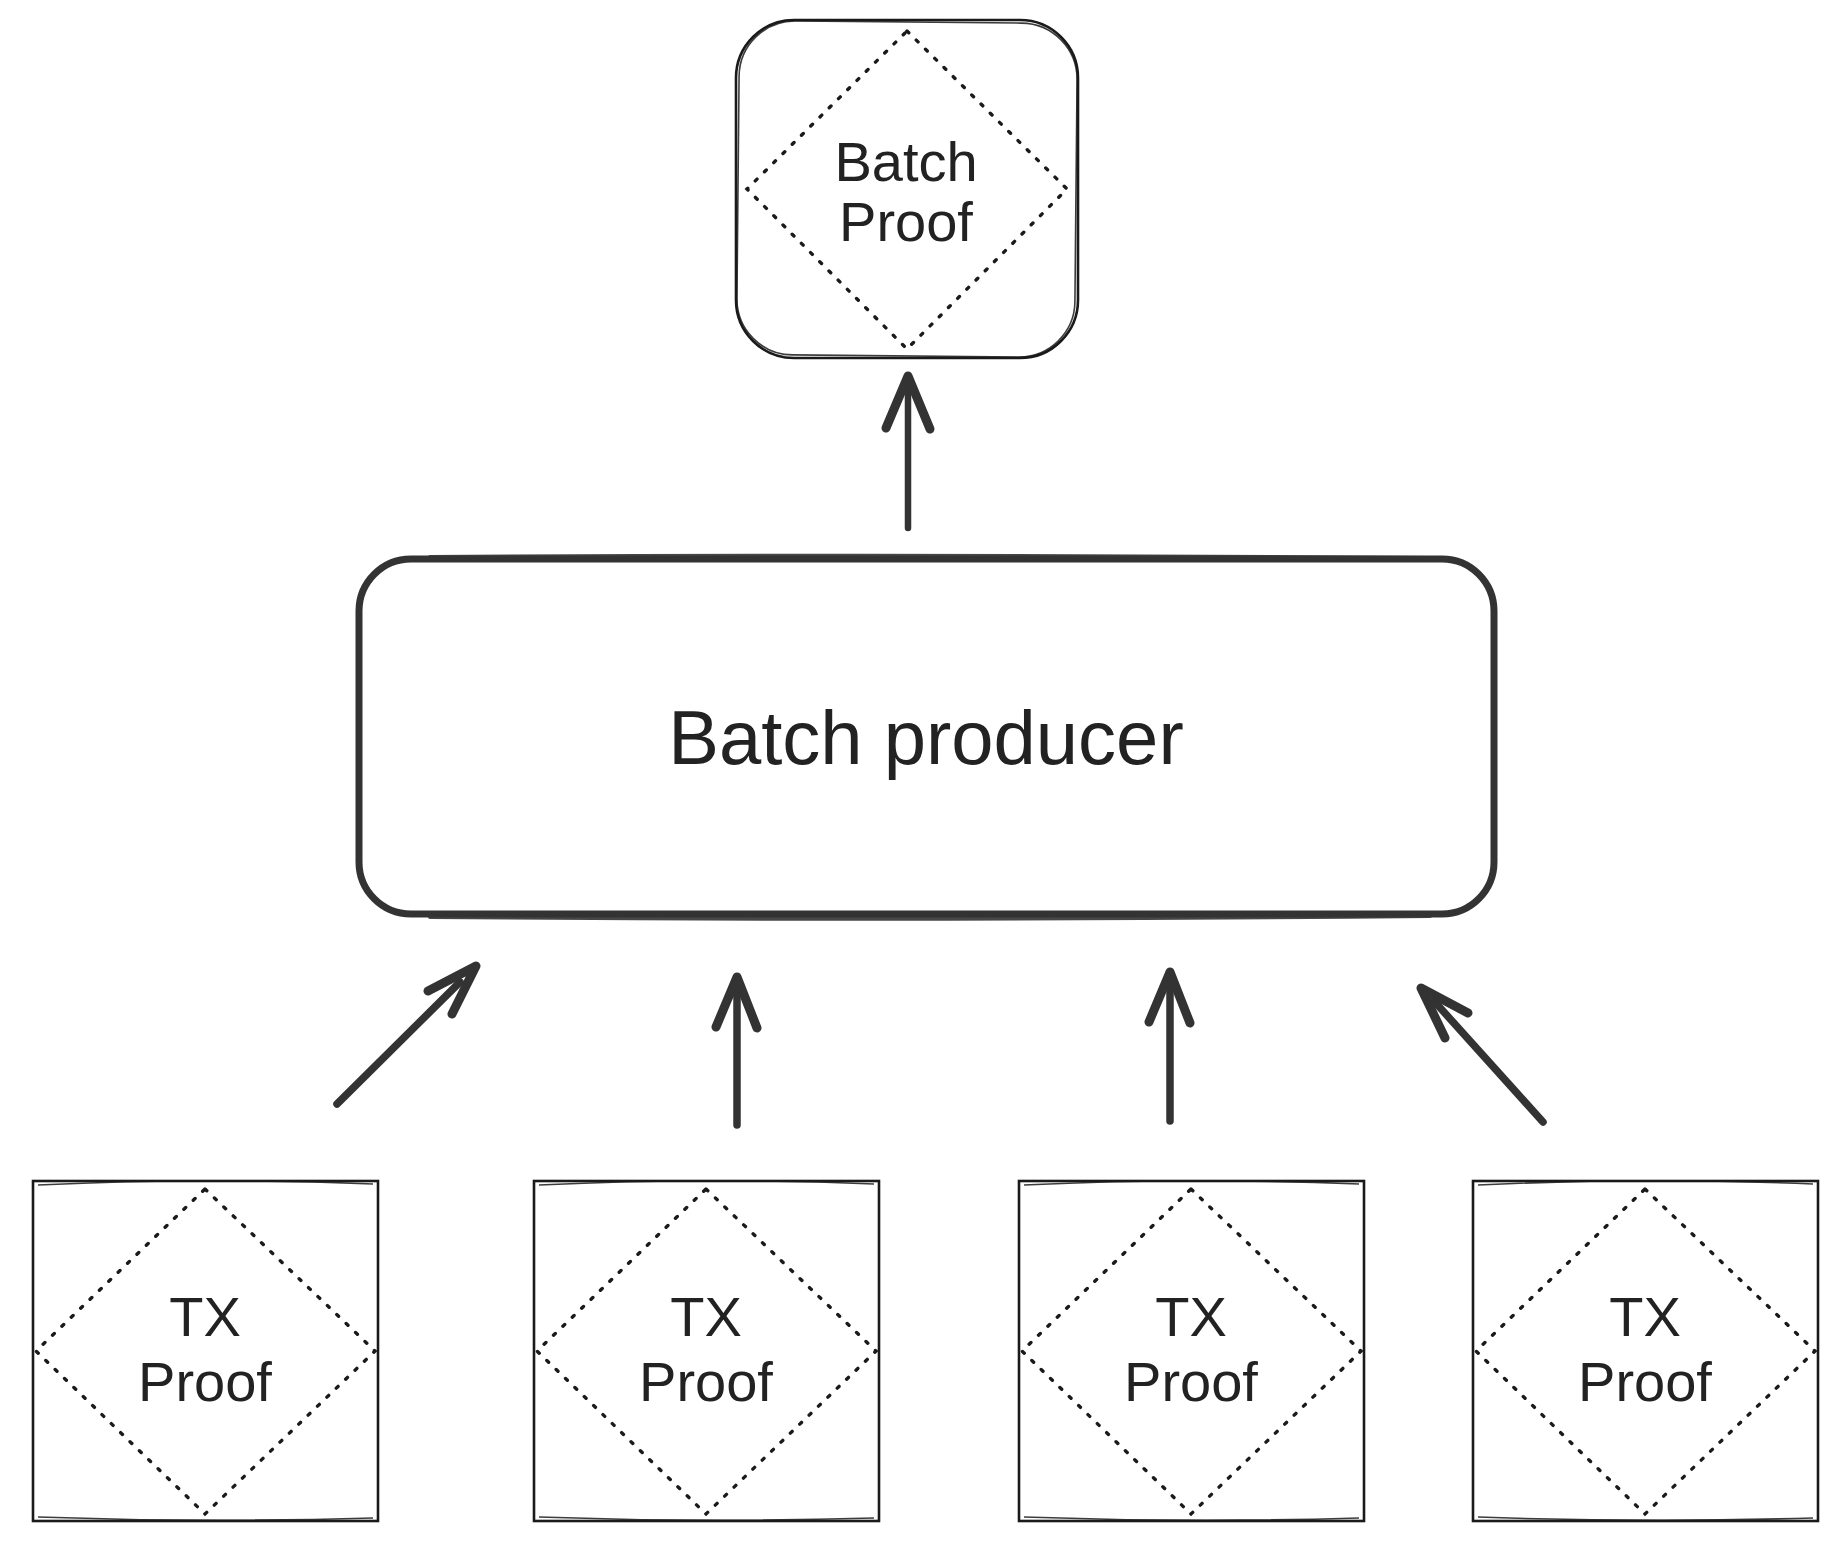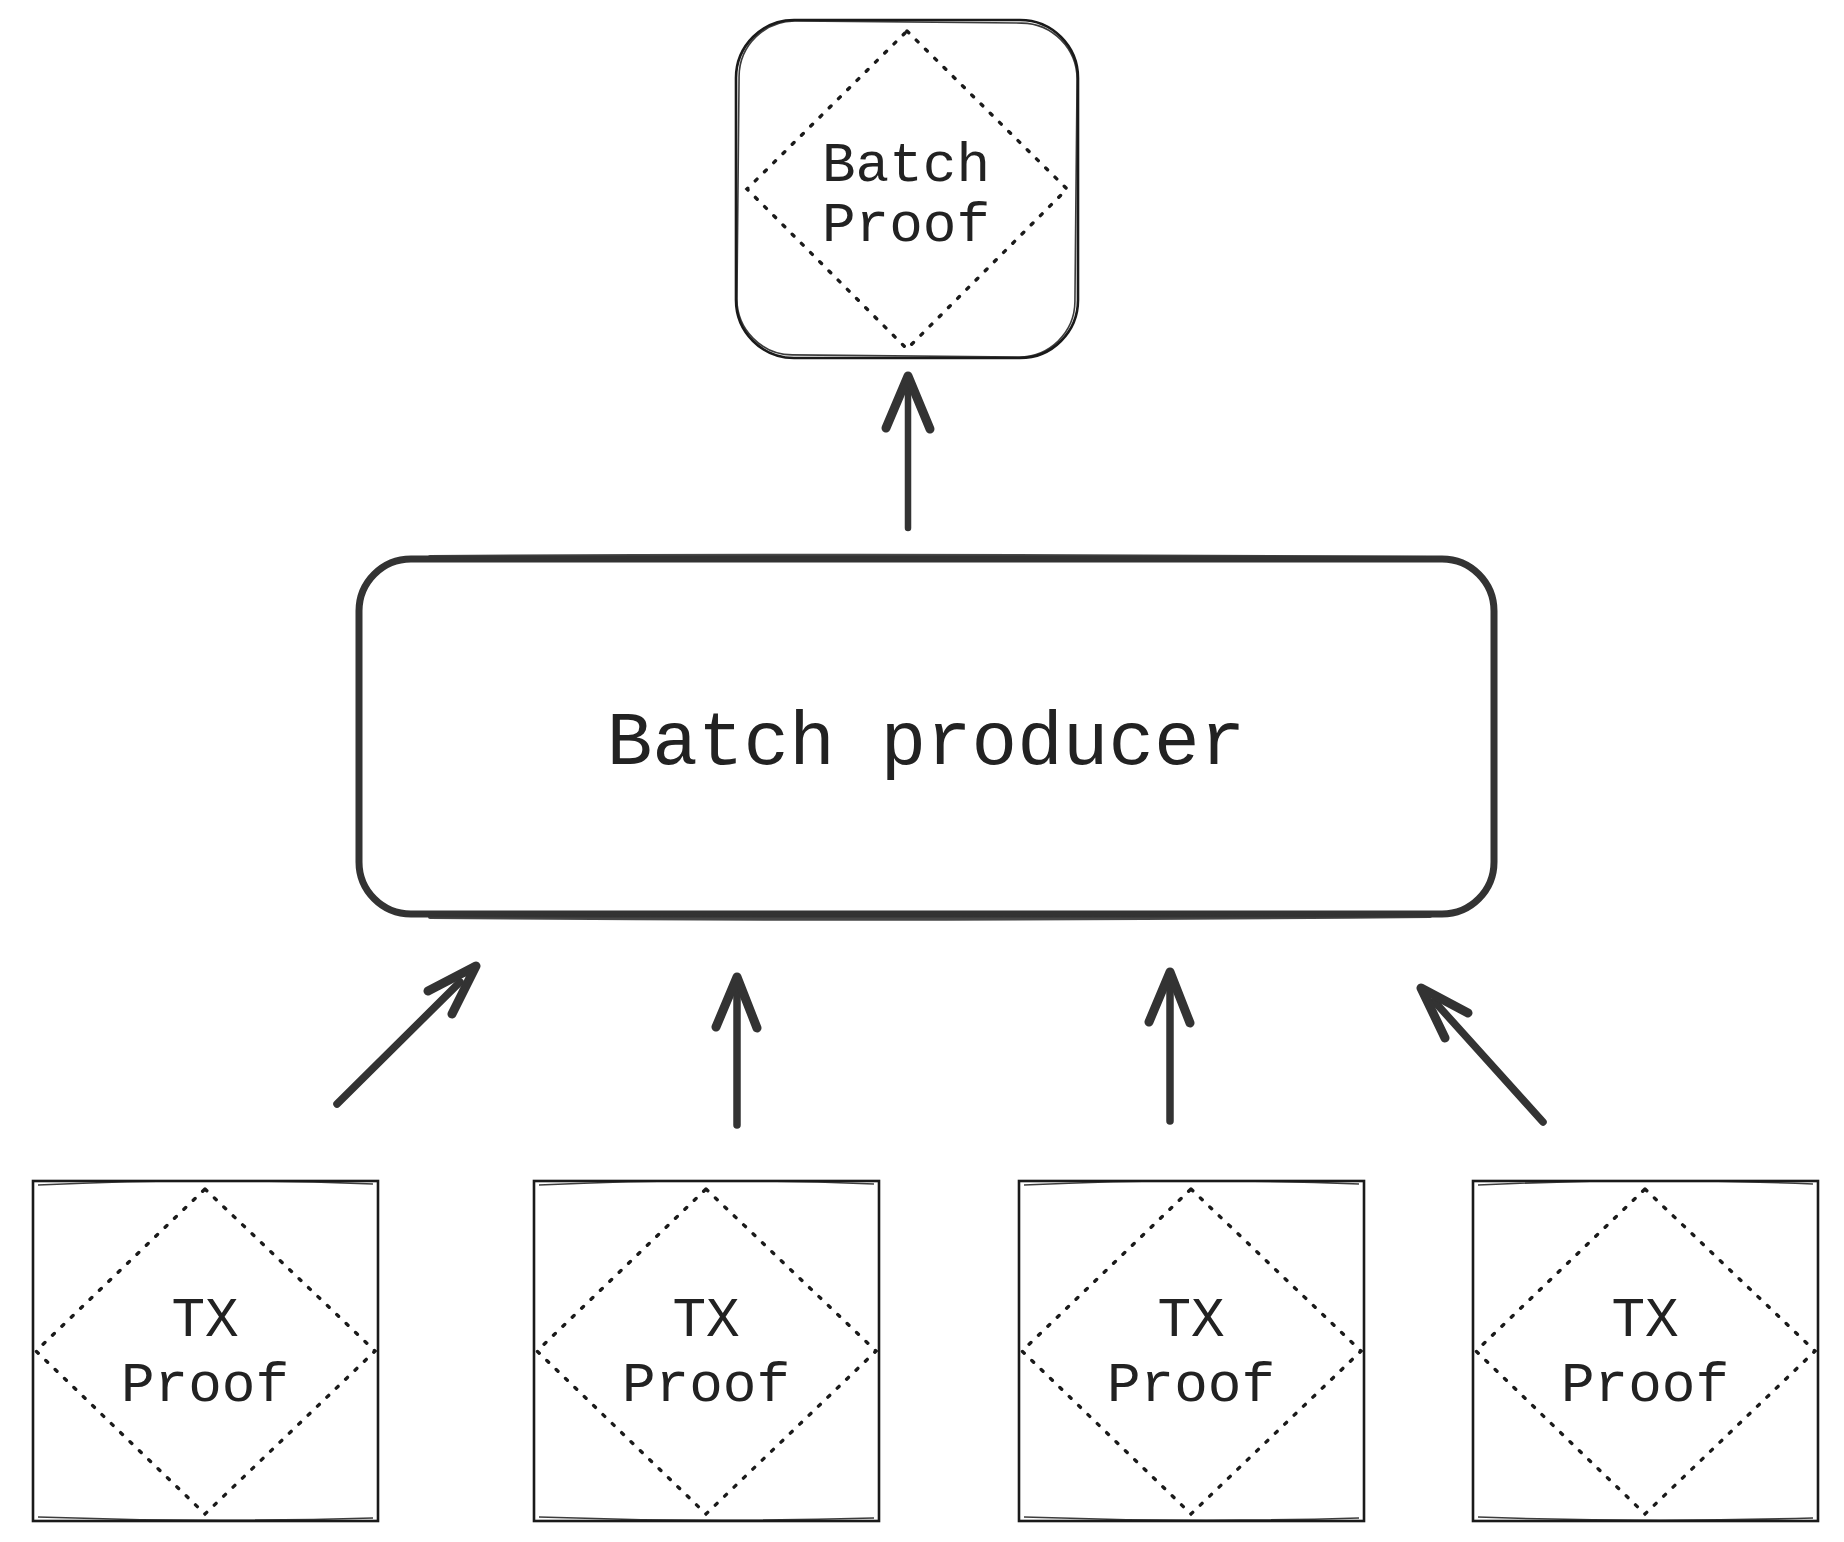--- a/index.html
+++ b/index.html
@@ -6,21 +6,21 @@
     --c-bg:#ffffff;
     --c-bold:#333333;
     --c-thin:#1a1a1a;
     --c-text:#222222;
   }
   html,body{margin:0;padding:0;background:var(--c-bg);}
   body{
     width:1844px;height:1542px;overflow:hidden;
     font-family:"Liberation Sans", sans-serif;
   }
-  .canvas{position:relative;width:1844px;height:1542px;background:var(--c-bg);font-family:Liberation Mono, monospace;}
+  .canvas{position:relative;width:1844px;height:1542px;background:var(--c-bg);}
   svg{display:block;width:1844px;height:1542px;}
 
   .node-outline-thin{fill:#ffffff;stroke:var(--c-thin);stroke-width:2.6;}
   .node-outline-sketch{fill:none;stroke:var(--c-thin);stroke-width:1.6;opacity:.85;}
   .node-outline-bold{fill:#ffffff;stroke:var(--c-bold);stroke-width:7;}
   .sketch-extra{fill:none;stroke:var(--c-bold);stroke-width:4;stroke-linecap:round;opacity:.9;}
   .diamond{fill:none;stroke:var(--c-thin);stroke-width:3.4;stroke-dasharray:2.5 10.5;stroke-linecap:round;}
   .lbl{fill:var(--c-text);text-anchor:middle;}
   .lbl-small{font-size:56px;}
   .lbl-big{font-size:76px;}

